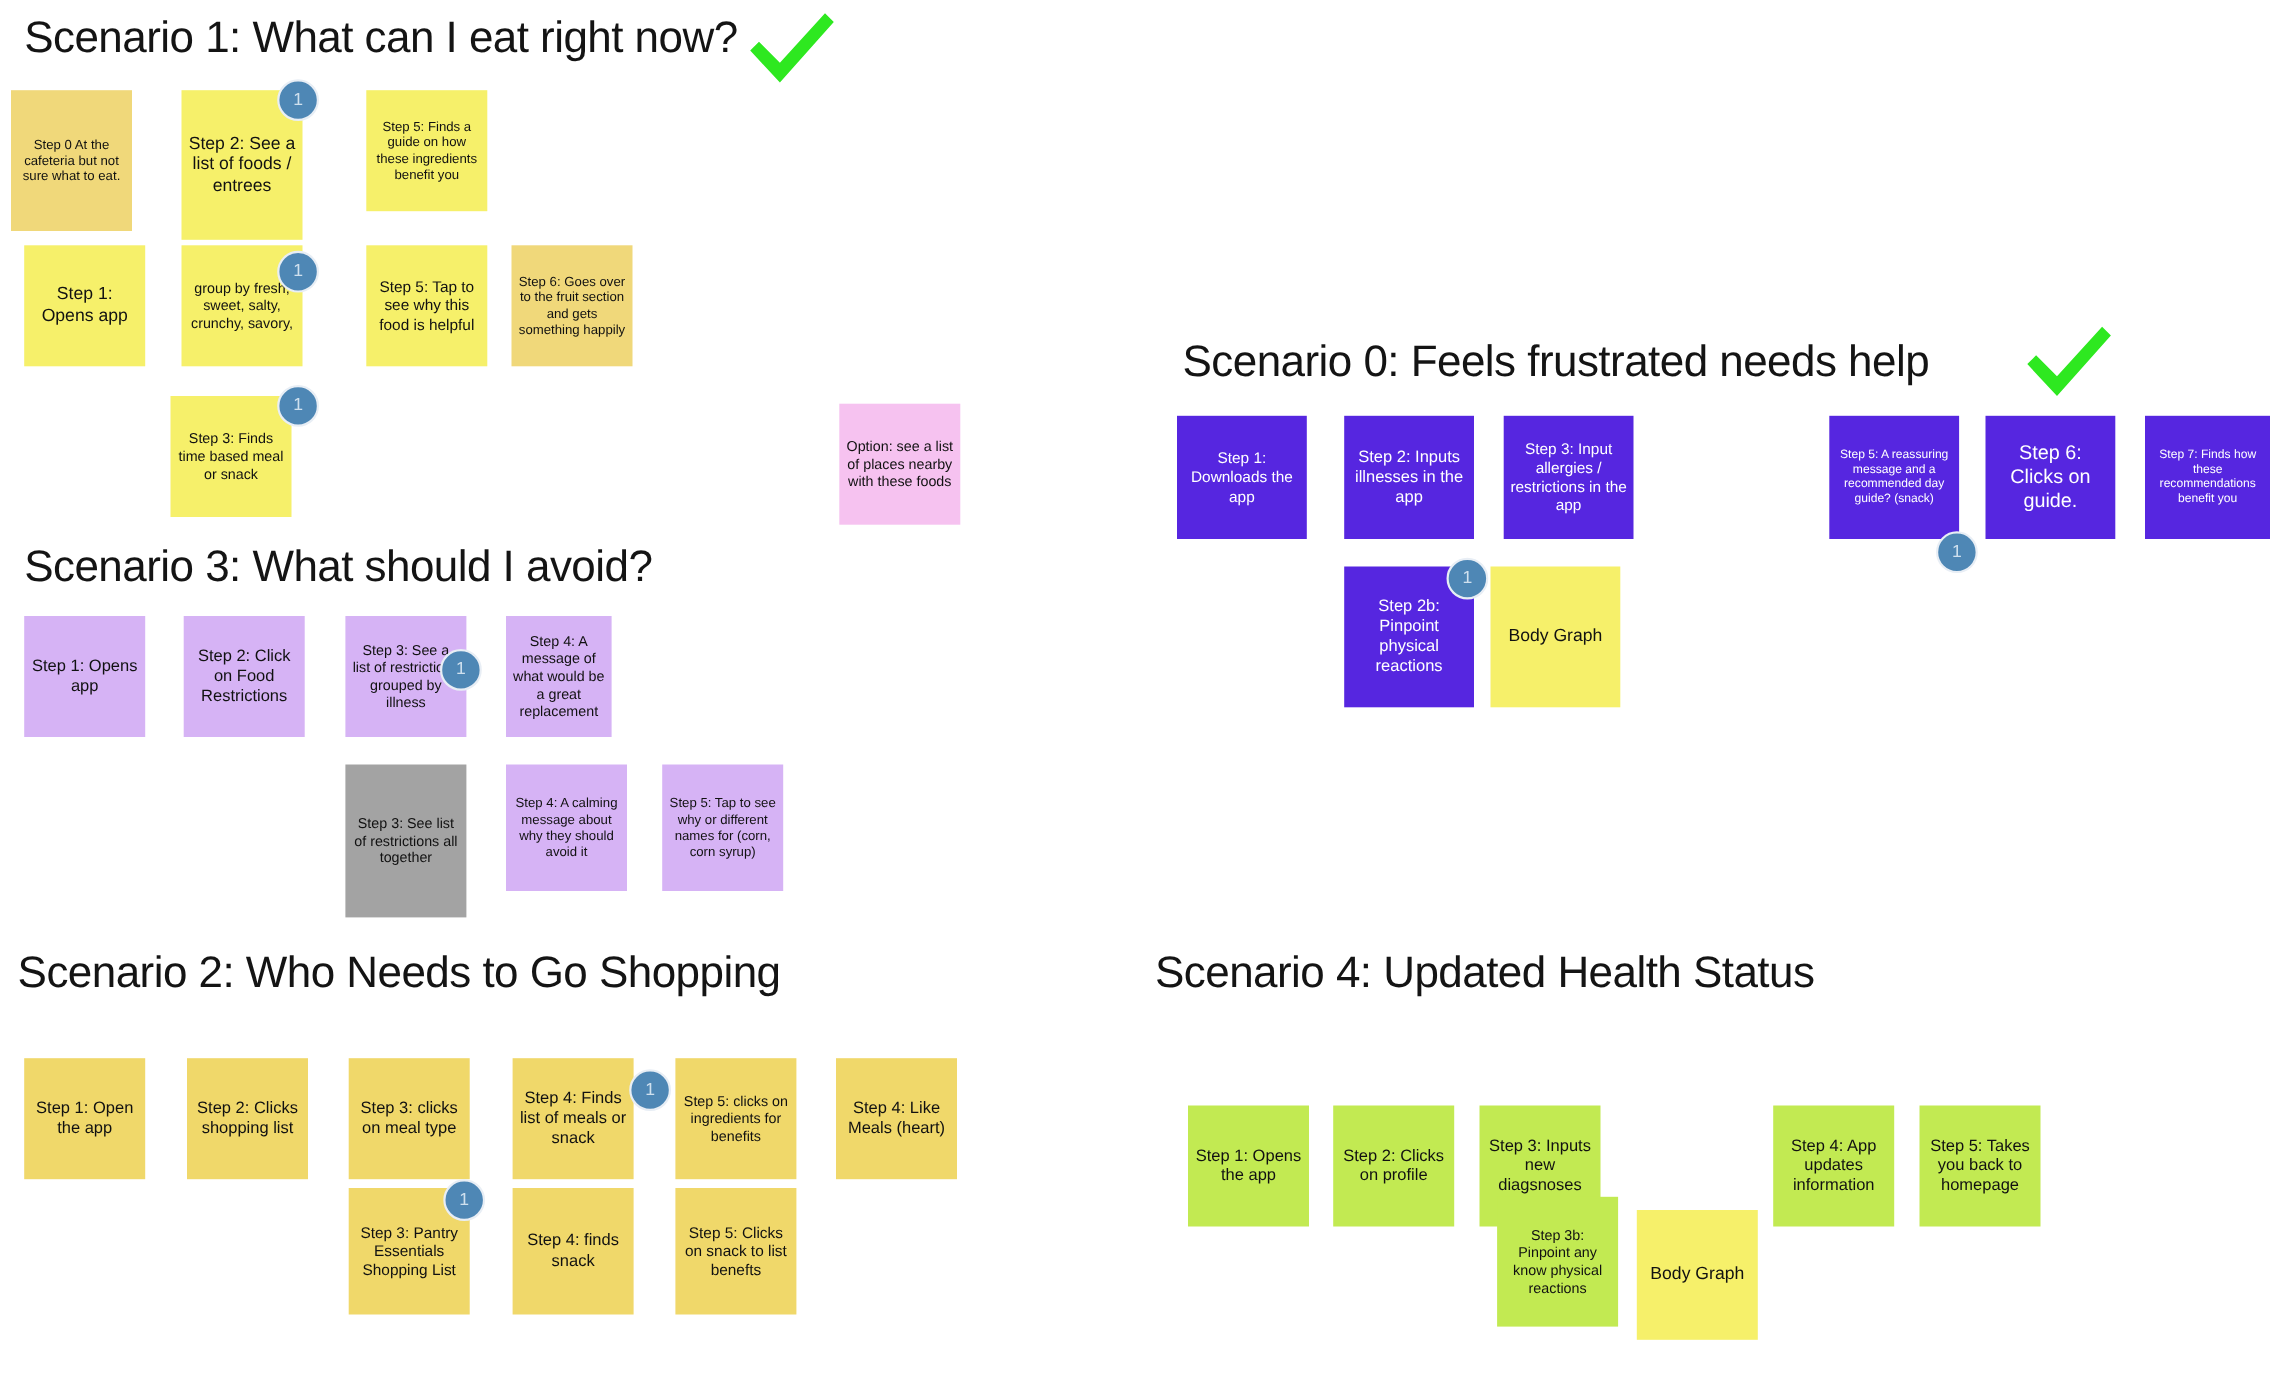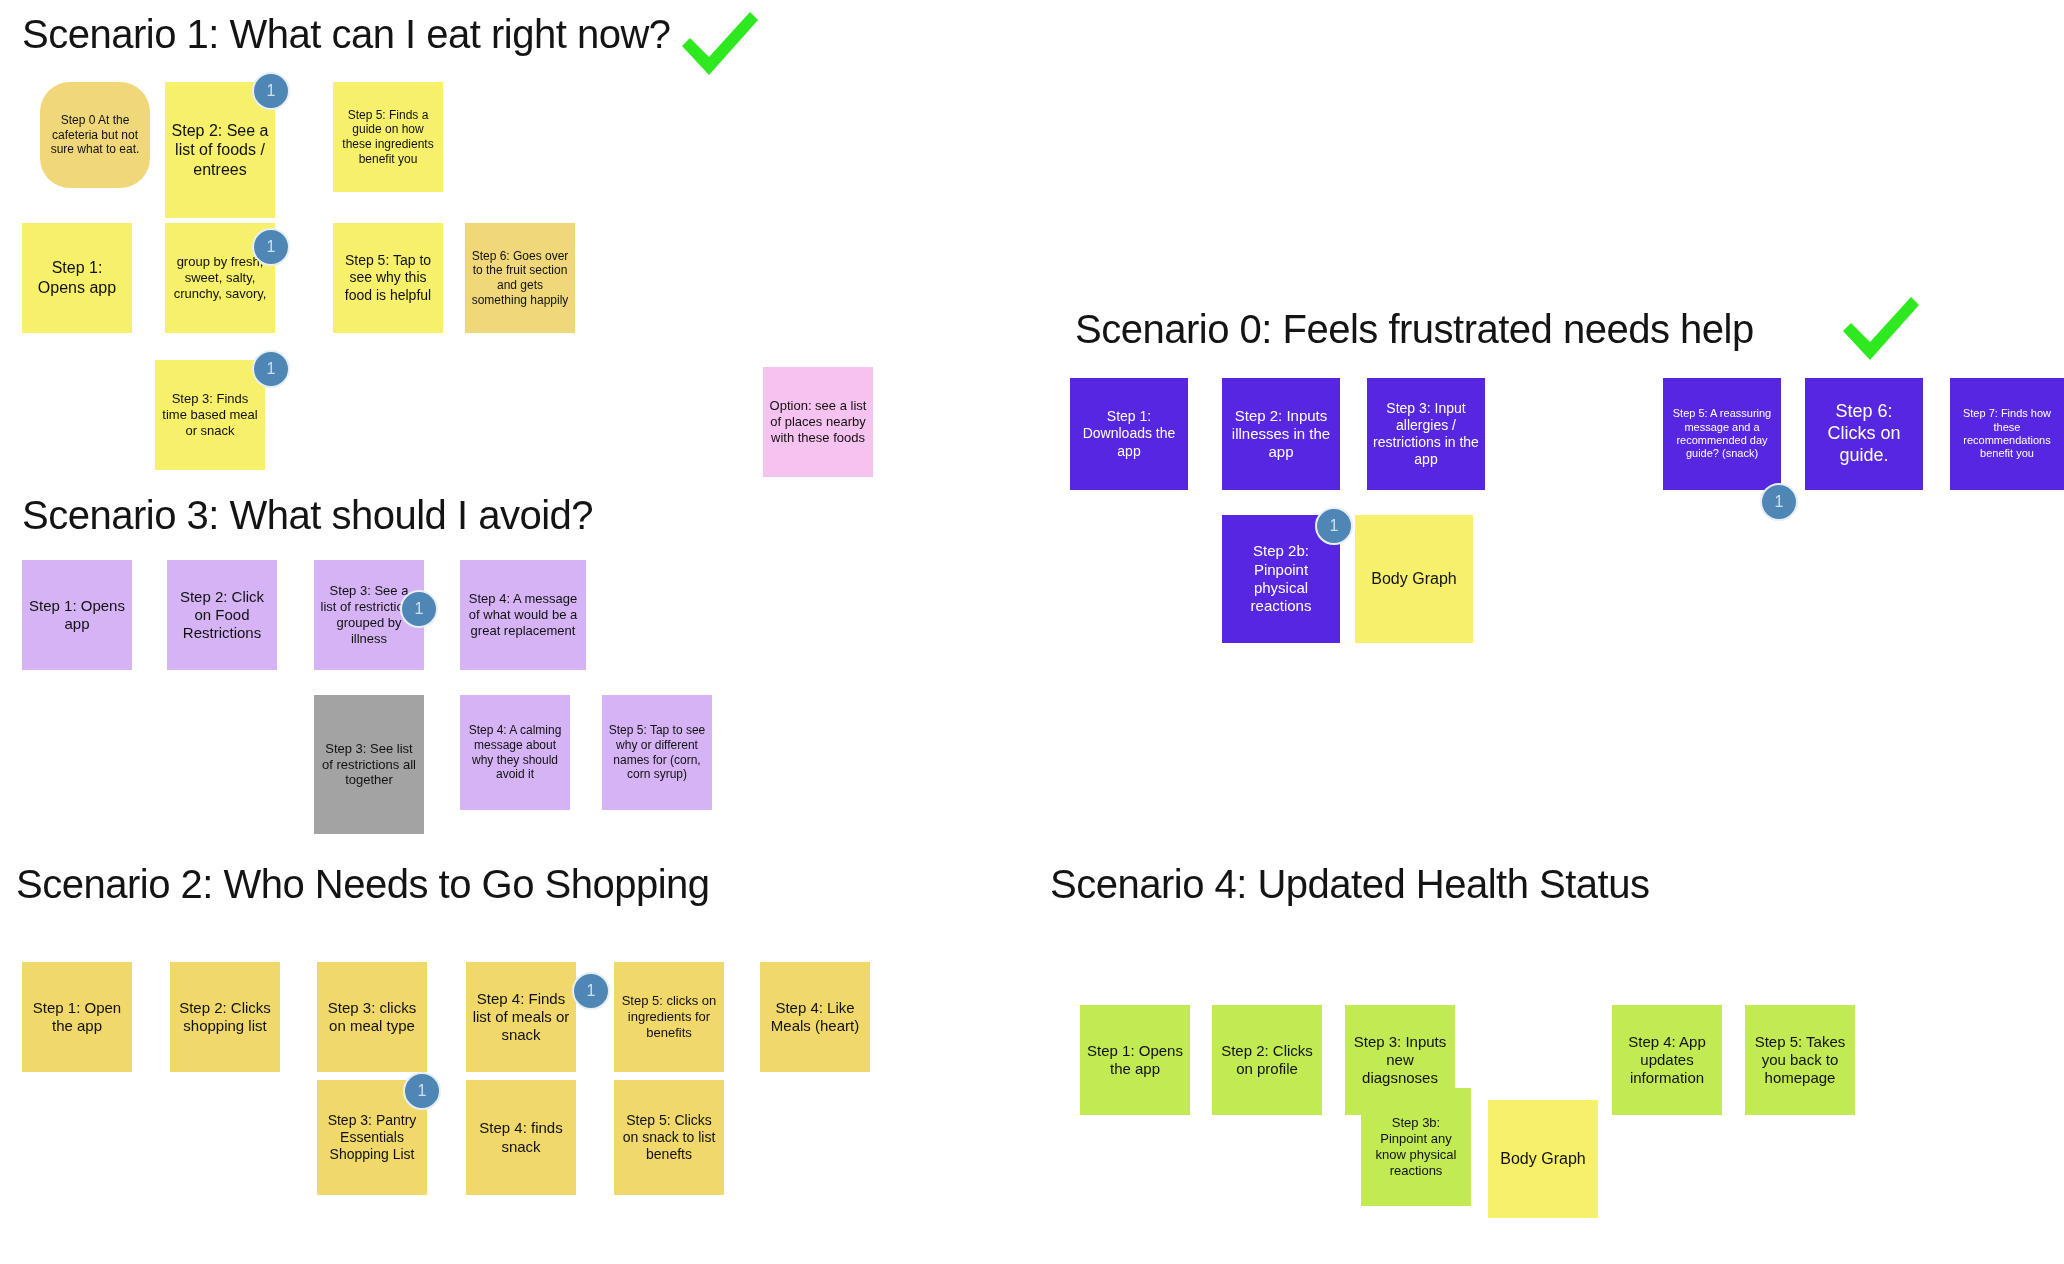--- a/index.html
+++ b/index.html
@@ -71,21 +71,21 @@
   }
 </style>
 </head>
 <body>
 
 <div id="board">
     <div class="scenario-title" style="left: 22px; top: 12px;">Scenario 1: What can I eat right now?</div>
     <div class="check" style="left: 676px; top: 8px;"><svg viewBox="0 0 86 70" width="86" height="70" aria-hidden="true">
         <path d="M6 38 L14 30 L33 49 L74 4 L82 12 L33 67 Z" fill="#2ee820"></path>
       </svg></div>
-    <div class="note" style="left: 40px; top: 82px; width: 110px; height: 106px; background: rgb(240, 216, 122); font-size: 12px; border-radius: 30px;">
+    <div class="note" style="left: 10px; top: 82px; width: 110px; height: 128px; background: rgb(240, 216, 122); font-size: 12px;">
       <span>Step 0  At the cafeteria but not sure what to eat.</span>
     </div>
     <div class="note" style="left: 165px; top: 82px; width: 110px; height: 136px; background: rgb(246, 240, 106); font-size: 16px;">
       <span>Step 2: See a list of foods / entrees</span>
     </div>
     <div class="badge" style="left: 252px; top: 72px; background: rgb(78, 135, 181);">1</div>
     <div class="note" style="left: 333px; top: 82px; width: 110px; height: 110px; background: rgb(246, 240, 106); font-size: 12px;">
       <span>Step 5: Finds a guide on how these ingredients benefit you</span>
     </div>
     <div class="note" style="left: 22px; top: 223px; width: 110px; height: 110px; background: rgb(246, 240, 106); font-size: 16px;">
@@ -112,21 +112,21 @@
     <div class="note" style="left: 22px; top: 560px; width: 110px; height: 110px; background: rgb(214, 179, 245); font-size: 15px;">
       <span>Step 1: Opens app</span>
     </div>
     <div class="note" style="left: 167px; top: 560px; width: 110px; height: 110px; background: rgb(214, 179, 245); font-size: 15px;">
       <span>Step 2: Click on Food Restrictions</span>
     </div>
     <div class="note" style="left: 314px; top: 560px; width: 110px; height: 110px; background: rgb(214, 179, 245); font-size: 13px;">
       <span>Step 3: See a list of restrictions grouped by illness</span>
     </div>
     <div class="badge" style="left: 400px; top: 590px; background: rgb(78, 135, 181);">1</div>
-    <div class="note" style="left: 460px; top: 560px; width: 126px; height: 110px; background: rgb(214, 179, 245); font-size: 13px;">
+    <div class="note" style="left: 460px; top: 560px; width: 96px; height: 110px; background: rgb(214, 179, 245); font-size: 13px;">
       <span>Step 4: A message of what would be a great replacement</span>
     </div>
     <div class="note" style="left: 314px; top: 695px; width: 110px; height: 139px; background: #a3a3a3; font-size: 13px;">
       <span>Step 3: See list of restrictions all together</span>
     </div>
     <div class="note" style="left: 460px; top: 695px; width: 110px; height: 115px; background: rgb(214, 179, 245); font-size: 12px;">
       <span>Step 4: A calming message about why they should avoid it</span>
     </div>
     <div class="note" style="left: 602px; top: 695px; width: 110px; height: 115px; background: rgb(214, 179, 245); font-size: 12px;">
       <span>Step 5: Tap to see why or different names for (corn, corn syrup)</span>

